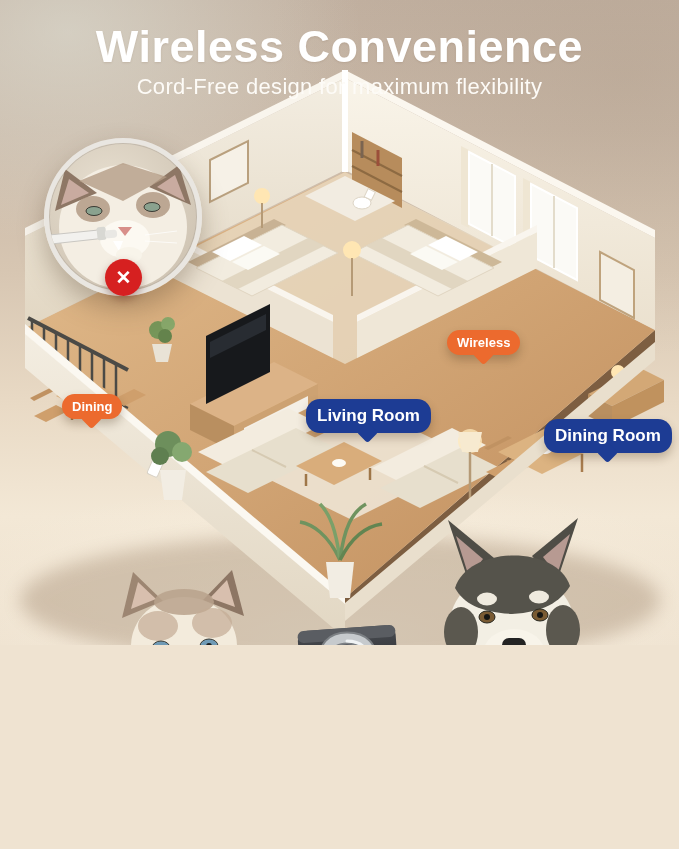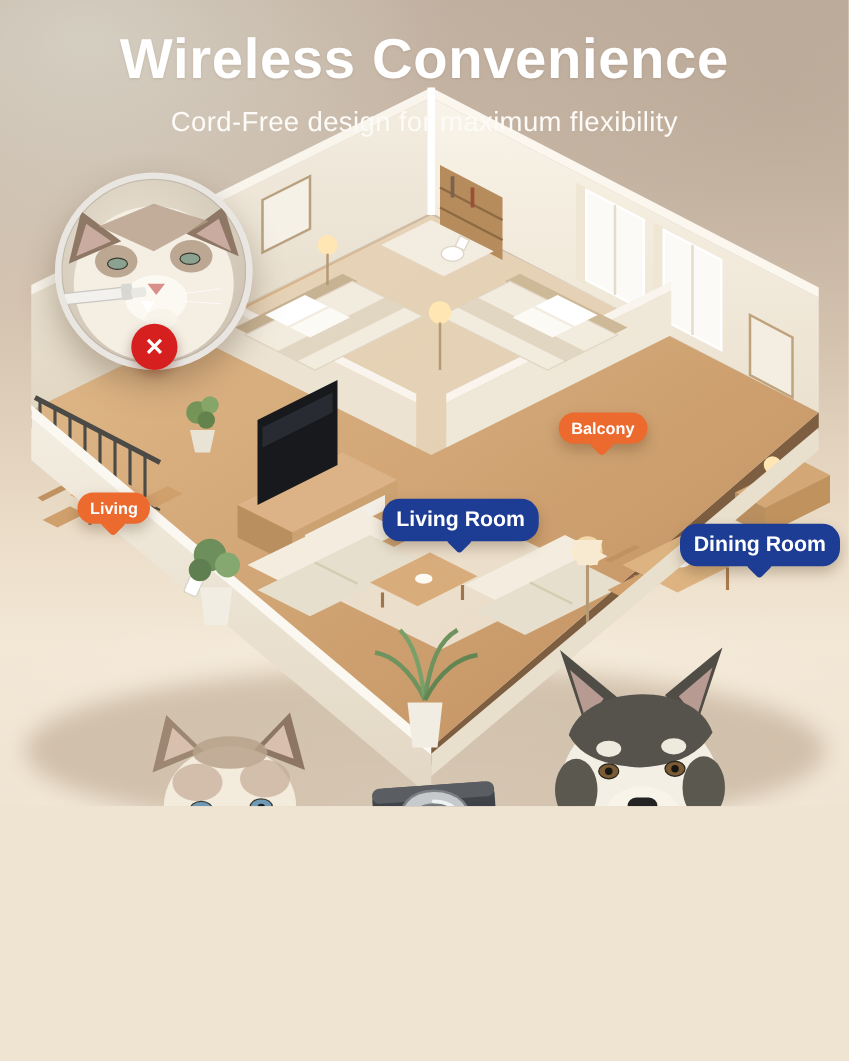--- a/index.html
+++ b/index.html
@@ -10,21 +10,21 @@
       radial-gradient(420px 300px at 10% 5%, rgba(226,229,219,.55), rgba(226,229,219,0) 70%),
       radial-gradient(520px 400px at 92% 12%, rgba(158,138,118,.22), rgba(158,138,118,0) 70%),
       radial-gradient(640px 220px at 50% 100%, rgba(252,244,230,.8), rgba(252,244,230,0) 75%),
       linear-gradient(180deg,#c2b1a1 0%,#c9b8a7 20%,#d7c6b2 42%,#e9dac5 63%,#f3e8d6 80%,#ecdfcc 100%);
   }
   .heading{position:absolute;left:0;top:22px;width:679px;text-align:center;z-index:2;}
   .title{
     color:#ffffff;font-size:45px;font-weight:700;letter-spacing:.5px;line-height:1.1;
     text-shadow:0 1px 2px rgba(120,95,70,.18);
   }
-  .subtitle{color:#fdfbf7;font-size:22px;font-weight:400;margin-top:13px;letter-spacing:.3px;}
+  .subtitle{color:#fdfbf7;font-size:22px;font-weight:400;margin-top:2px;letter-spacing:.3px;}
   svg{position:absolute;left:0;top:0;}
   .scene{z-index:1;}
   .fg{z-index:5;pointer-events:none;}
   .pill{
     position:absolute;z-index:3;color:#fff;font-weight:700;text-align:center;
     border-radius:13px;box-shadow:0 5px 10px rgba(70,45,20,.28);white-space:nowrap;
   }
   .pill::after{
     content:"";position:absolute;left:50%;bottom:-7px;width:15px;height:15px;
     margin-left:-8px;background:inherit;transform:rotate(45deg);border-radius:3px;z-index:-1;
@@ -227,24 +227,24 @@
     <g>
       <path d="M340,560 C328,534 312,524 300,522" stroke="#6f935f" stroke-width="3.5" fill="none"></path>
       <path d="M340,560 C336,530 330,514 320,504" stroke="#7aa069" stroke-width="3.5" fill="none"></path>
       <path d="M340,560 C344,528 352,512 366,504" stroke="#6f935f" stroke-width="3.5" fill="none"></path>
       <path d="M340,560 C352,536 368,526 382,524" stroke="#628551" stroke-width="3.5" fill="none"></path>
       <polygon points="326,562 354,562 350,598 330,598" fill="#f2ede3"></polygon>
     </g>
   </svg>
 
   <div class="pill pill-sm" style="left: 62px; top: 394px; background-color: rgb(236, 106, 46);">
-    <span>Living</span>
+    <span>Dining</span>
   </div>
   <div class="pill pill-sm" style="left: 447px; top: 330px; background-color: rgb(236, 106, 46);">
-    <span>Balcony</span>
+    <span>Wireless</span>
   </div>
   <div class="pill pill-lg" style="left: 306px; top: 399px; background-color: rgb(29, 60, 148);">
     <span>Living Room</span>
   </div>
   <div class="pill pill-lg" style="left: 544px; top: 419px; background-color: rgb(29, 60, 148);">
     <span>Dining Room</span>
   </div>
 
   <div class="inset">
     <svg width="148" height="148" viewBox="0 0 148 148">

